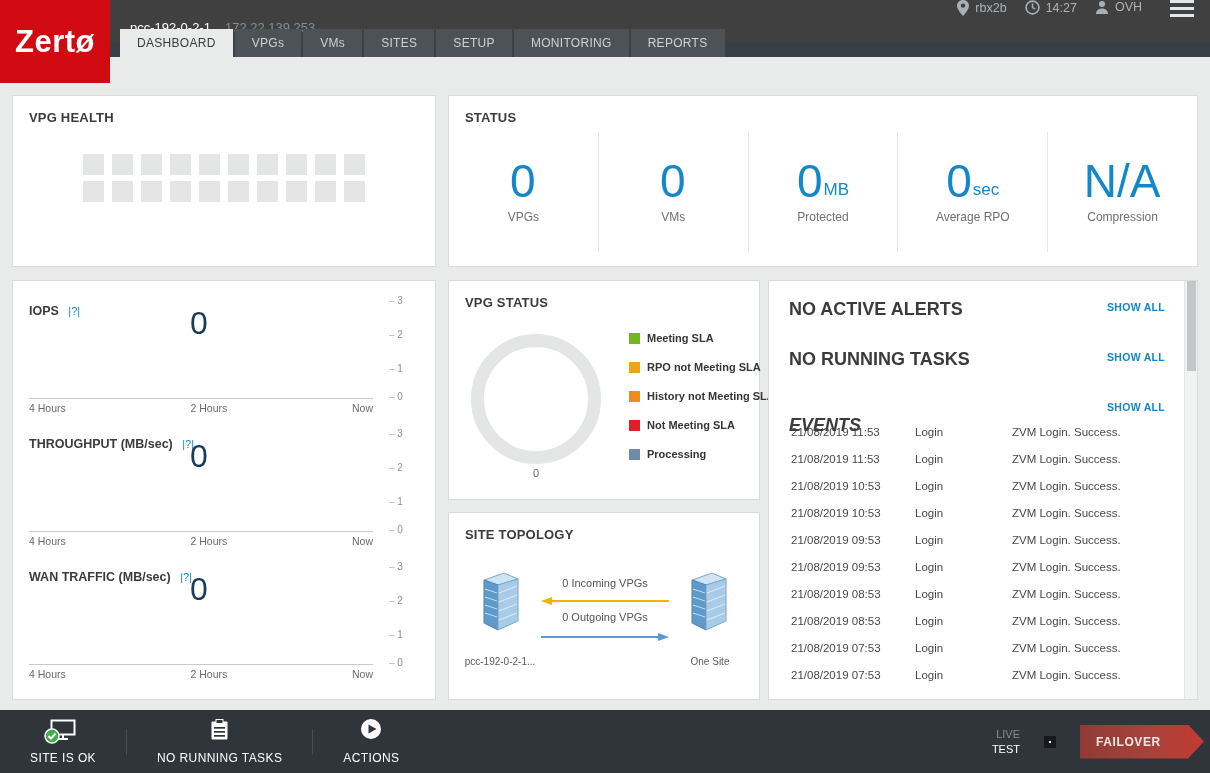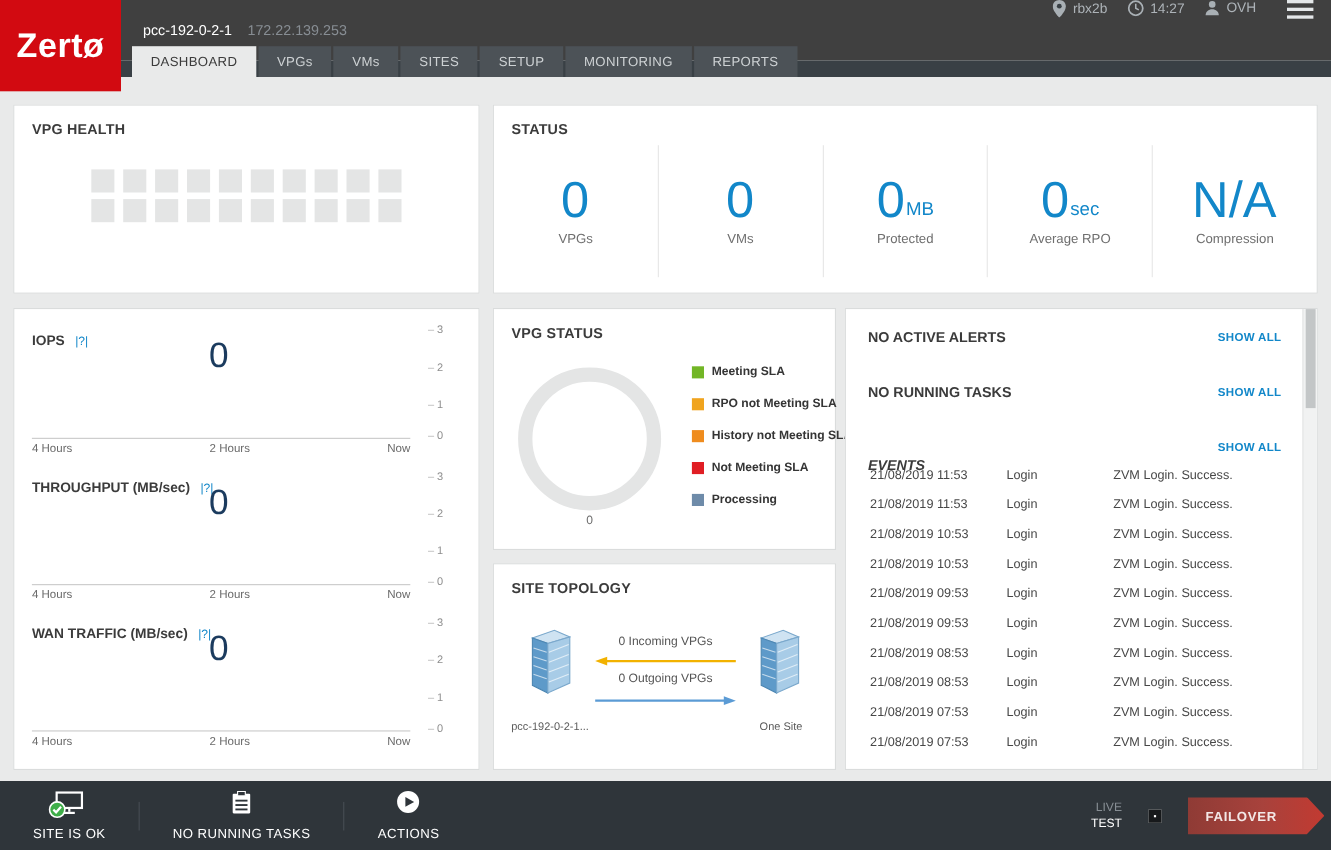--- a/index.html
+++ b/index.html
@@ -5,21 +5,21 @@
   * { margin:0; padding:0; box-sizing:border-box; }
   html,body { width:1210px; height:773px; }
   body {
     position:relative; overflow:hidden;
     font-family:"Liberation Sans", sans-serif;
     background:#e9eaea; color:#3b3b3b;
   }
 
   
   .topbar { position:absolute; left:0; top:0; right:0; height:55px; background:#404040; }
-  .tabbar { position:absolute; left:0; top:55px; right:0; height:15px; background:#394045;
+  .tabbar { position:absolute; left:0; top:42px; right:0; height:15px; background:#394045;
             display:flex; align-items:flex-end; padding-left:120px; }
   .logo { position:absolute; left:0; top:0; width:110px; height:83px; background:#d20a11; z-index:20;
           display:flex; align-items:center; justify-content:center; }
   .logo span { color:#fff; font-size:31px; font-weight:bold; letter-spacing:0.5px; }
   .tb-left { position:absolute; left:130px; top:0; height:55px; display:flex; align-items:center; gap:14px; }
   .tb-host { color:#ffffff; font-size:13px; }
   .tb-ip { color:#878d93; font-size:13px; }
   .tb-right { position:absolute; right:16px; top:0; height:55px; display:flex; align-items:flex-start; gap:18px; }
   .tb-group { display:flex; align-items:center; gap:6px; color:#adb3b8; font-size:12.5px; }
   .burger { display:flex; flex-direction:column; gap:4px; cursor:pointer; margin-left:10px; }
@@ -85,21 +85,21 @@
   .bld-left { left:28px; } .bld-right { left:236px; }
   .flow-label { position:absolute; left:90px; width:132px; text-align:center; font-size:11px; color:#555; }
   .fl-in { top:64px; } .fl-out { top:98px; }
   .flow-arrow { position:absolute; left:92px; width:128px; height:10px; }
   .fa-in { top:83px; } .fa-out { top:119px; }
   .site-label { position:absolute; top:143px; width:96px; text-align:center; font-size:10px;
                 color:#5a5a5a; white-space:nowrap; }
   .sl-left { left:3px; } .sl-right { left:213px; }
 
   
-  .pt { position:absolute; left:20px; font-size:13px; font-weight:bold; color:#3b3b3b; }
+  .pt { position:absolute; left:20px; font-size:18px; font-weight:bold; color:#3b3b3b; }
   .pt-alerts { top:18px; } .pt-tasks { top:68px; } .pt-events { top:134px;font-style:italic; }
   .show-all { position:absolute; right:32px; font-size:10.5px; font-weight:bold; color:#1287c9;
               letter-spacing:0.3px; cursor:pointer; }
   .sa-1 { top:20px; } .sa-2 { top:70px; } .sa-3 { top:120px; }
   .events-list { position:absolute; top:138px; left:0; right:14px; }
   .event-row { position:relative; height:27px; }
   .ev-time { position:absolute; left:22px;  top:7px; font-size:11.5px; color:#474747; }
   .ev-type { position:absolute; left:146px; top:7px; font-size:11.5px; color:#474747; }
   .ev-desc { position:absolute; left:243px; top:7px; font-size:11.5px; color:#474747; }
   .scrollbar { position:absolute; top:0; right:0; bottom:0; width:13px; background:#f1f2f2;

